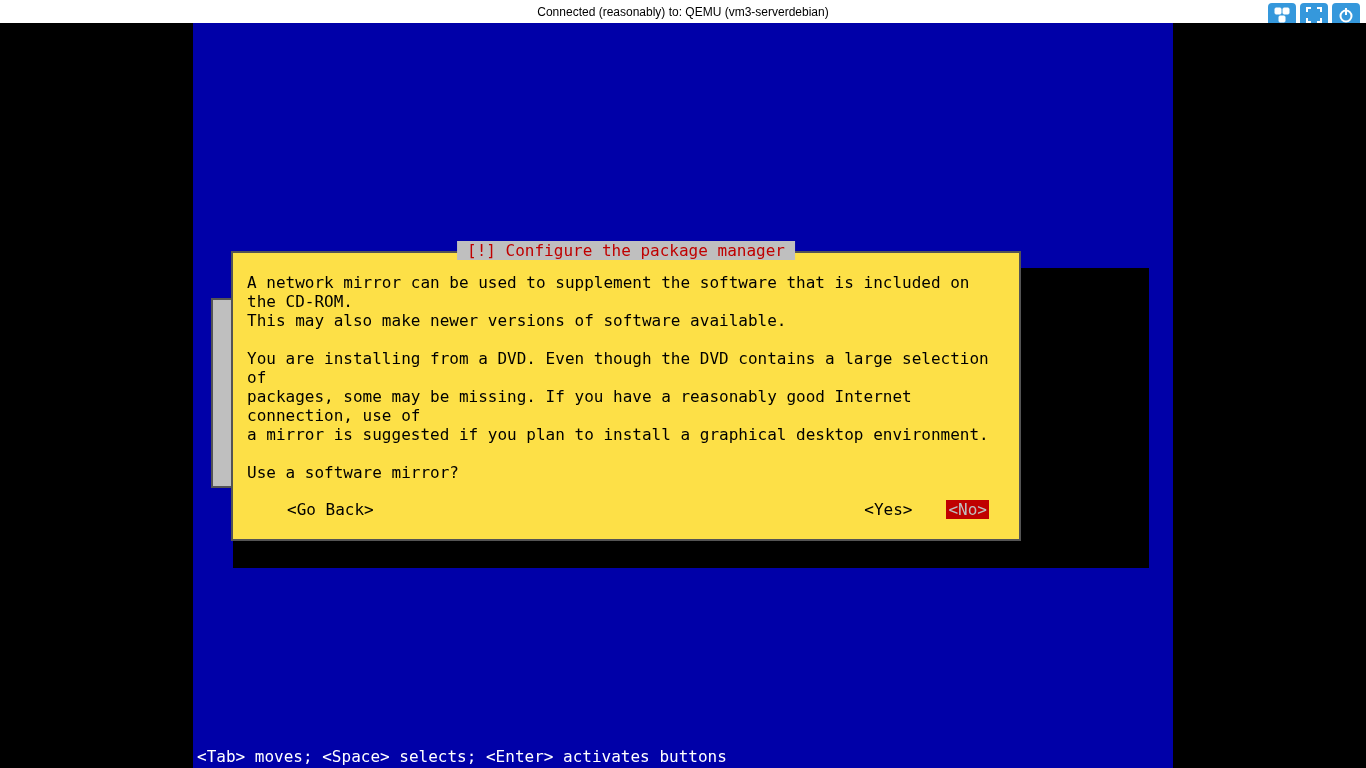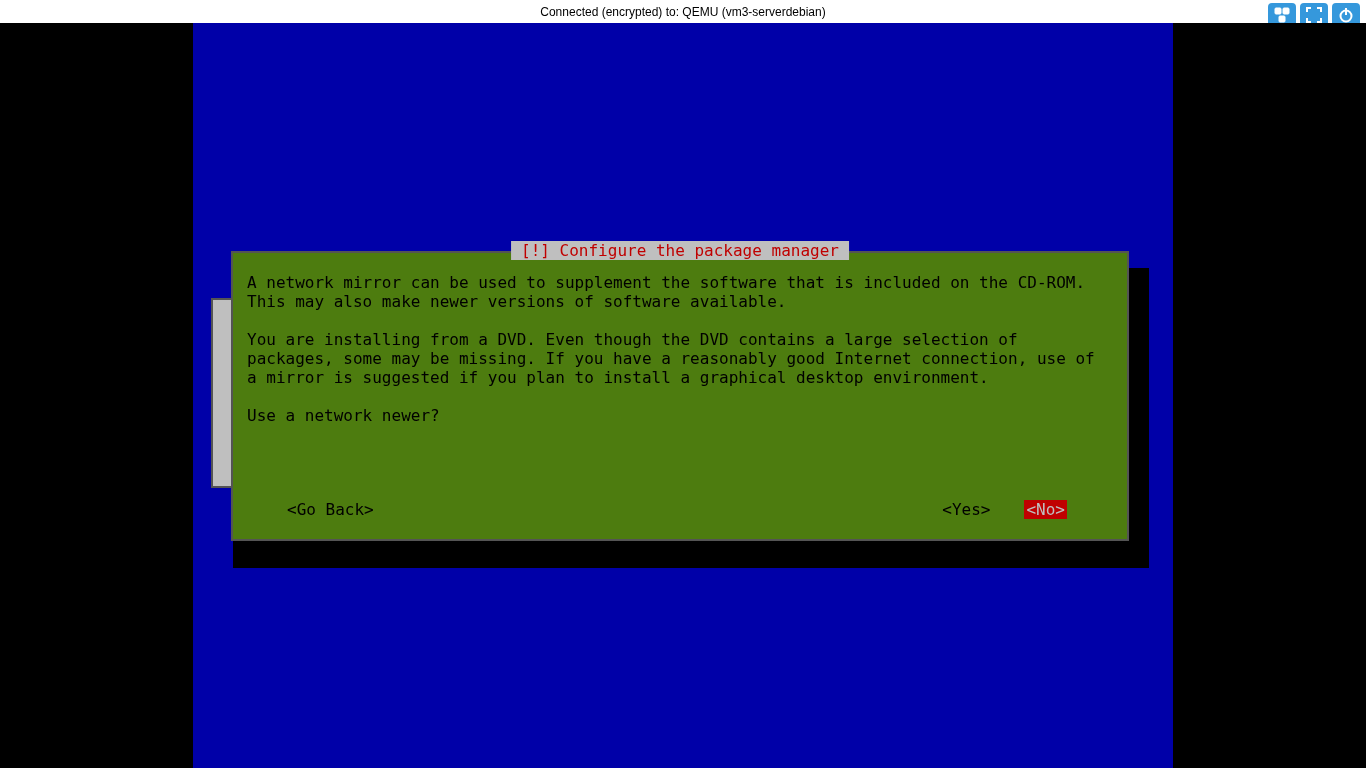--- a/index.html
+++ b/index.html
@@ -69,23 +69,23 @@
     top: 275px;
     width: 28px;
     height: 190px;
     background: #bfbfbf;
     border: 2px solid #545454;
   }
   .dialog {
     position: absolute;
     left: 38px;
     top: 228px;
-    width: 898px;
+    width: 790px;
     height: 290px;
-    background: #4d7c0f;
+    background: #fde047;
     border: 2px solid #545454;
   }
   .dialog-title {
     position: absolute;
     top: -12px;
     left: 50%;
     transform: translateX(-50%);
     background: #bfbfbf;
     padding: 0 10px;
     color: #c00000;
@@ -113,21 +113,21 @@
     color: #000;
     text-align: right;
   }
   .btn-goback { margin-left: 40px; }
   .spacer { flex: 1; }
   .btn-yes { margin-right: 34px; margin-left: 17px; }
   .btn-no {
     background: #c00000;
     color: #bfbfbf;
     padding: 0 2px;
-    margin-right: 46px;
+    margin-right: 16px;
   }
 
   
   .hint-bar {
     position: absolute;
     left: 0;
     right: 0;
     bottom: 0;
     height: 24px;
     color: #ffffff;
@@ -135,21 +135,21 @@
     padding-left: 4px;
     display: flex;
     align-items: center;
     font-family: "DejaVu Sans Mono", "Liberation Mono", monospace;
   }
 </style>
 </head>
 <body>
 
 <div class="topbar">
-  <span>Connected (encrypted) to: QEMU (vm3-serverdebian)</span>
+  <span>Connected (reasonably) to: QEMU (vm3-serverdebian)</span>
   <div class="topbar-controls">
     <div class="ctrl-btn">
       <svg viewBox="0 0 16 16">
         <rect x="1" y="1" width="6" height="6" rx="1" fill="#fff"></rect>
         <rect x="9" y="1" width="6" height="6" rx="1" fill="#fff"></rect>
         <rect x="5" y="9" width="6" height="6" rx="1" fill="#fff"></rect>
       </svg>
     </div>
     <div class="ctrl-btn">
       <svg viewBox="0 0 16 16">
@@ -173,23 +173,24 @@
 
     <div class="dialog">
       <div class="dialog-title">[!] Configure the package manager</div>
       <div class="dialog-body"><span>A network mirror can be used to supplement the software that is included on the CD-ROM.
 This may also make newer versions of software available.</span>
 
 <span>You are installing from a DVD. Even though the DVD contains a large selection of
 packages, some may be missing. If you have a reasonably good Internet connection, use of
 a mirror is suggested if you plan to install a graphical desktop environment.</span>
 
-<span>Use a network newer?</span></div>
+<span>Use a software mirror?</span></div>
       <div class="dialog-footer">
         <span class="btn-goback">&lt;Go Back&gt;</span>
         <span class="spacer"></span>
         <span class="btn-yes">&lt;Yes&gt;</span>
         <span class="btn-no">&lt;No&gt;</span>
       </div>
     </div>
 
+    <div class="hint-bar">&lt;Tab&gt; moves; &lt;Space&gt; selects; &lt;Enter&gt; activates buttons</div>
   </div>
 </div>
 
 </body></html>

